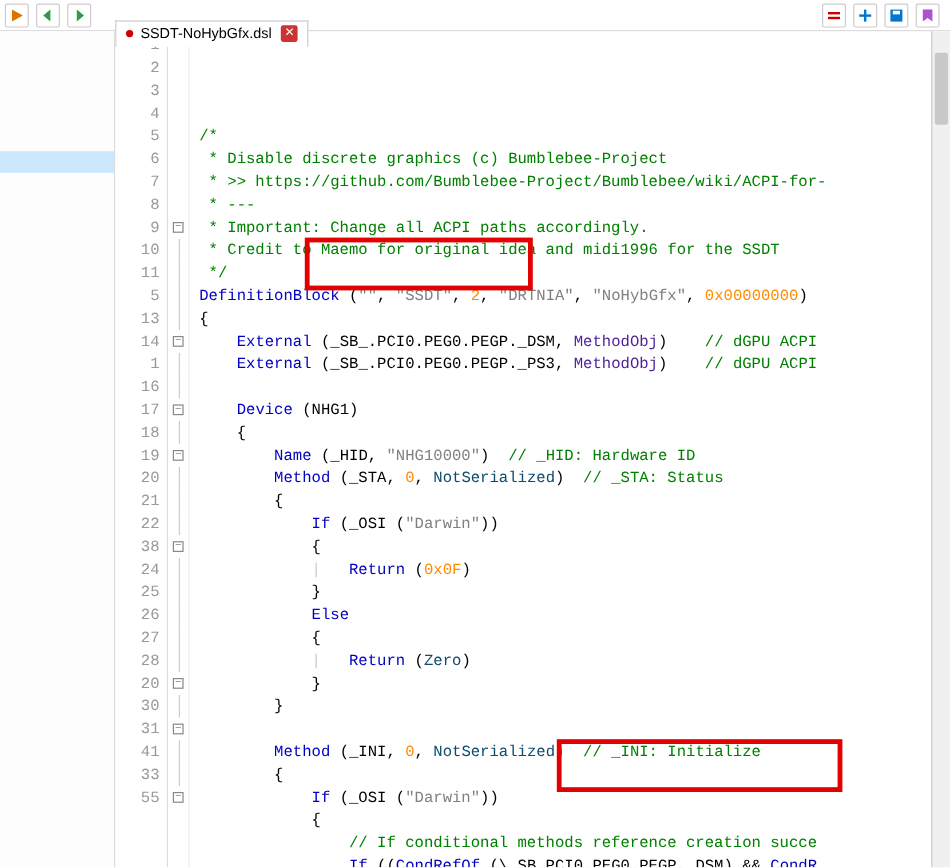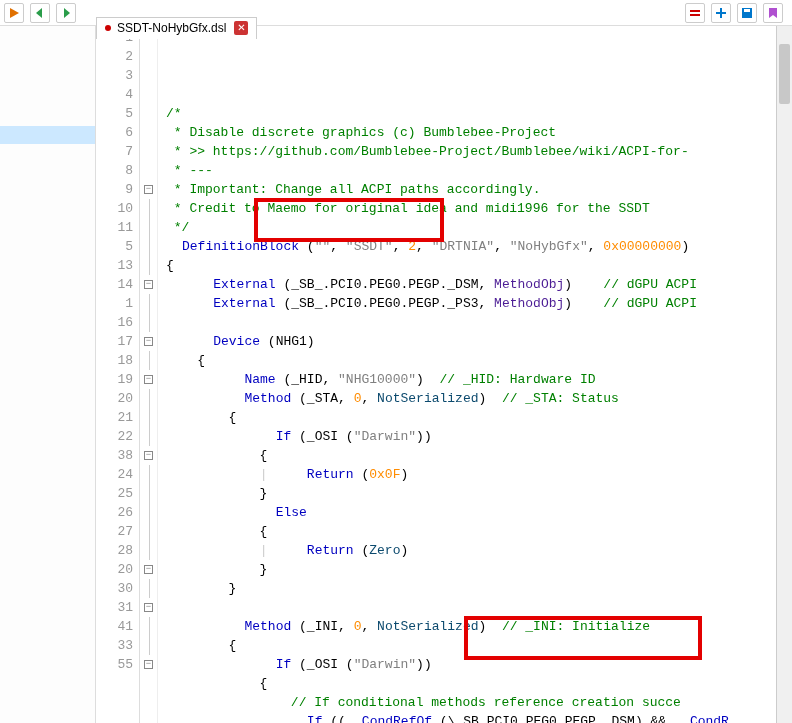--- a/index.html
+++ b/index.html
@@ -126,21 +126,21 @@
   }
   .code {
     flex: 1;
     padding: 2px 0 0 8px;
     position: relative;
     white-space: pre;
     overflow: hidden;
   }
   .code .ln { height: 19px; overflow: hidden; }
   .c-green { color: #008000; }
-  .c-blue  { color: #0000c0; margin-left: 16px; }
+  .c-blue  { color: #0000c0; }
   .c-red   { color: #0c4a6e; }
   .c-str   { color: #808080; }
   .c-num   { color: #ff8c00; }
   .c-pink  { color: #4c1d95; }
   .c-ident { color: #000; }
   .c-guide { color: #ccc; }
 
   .hl-box {
     border: 4px solid #e30000;
     position: absolute;

